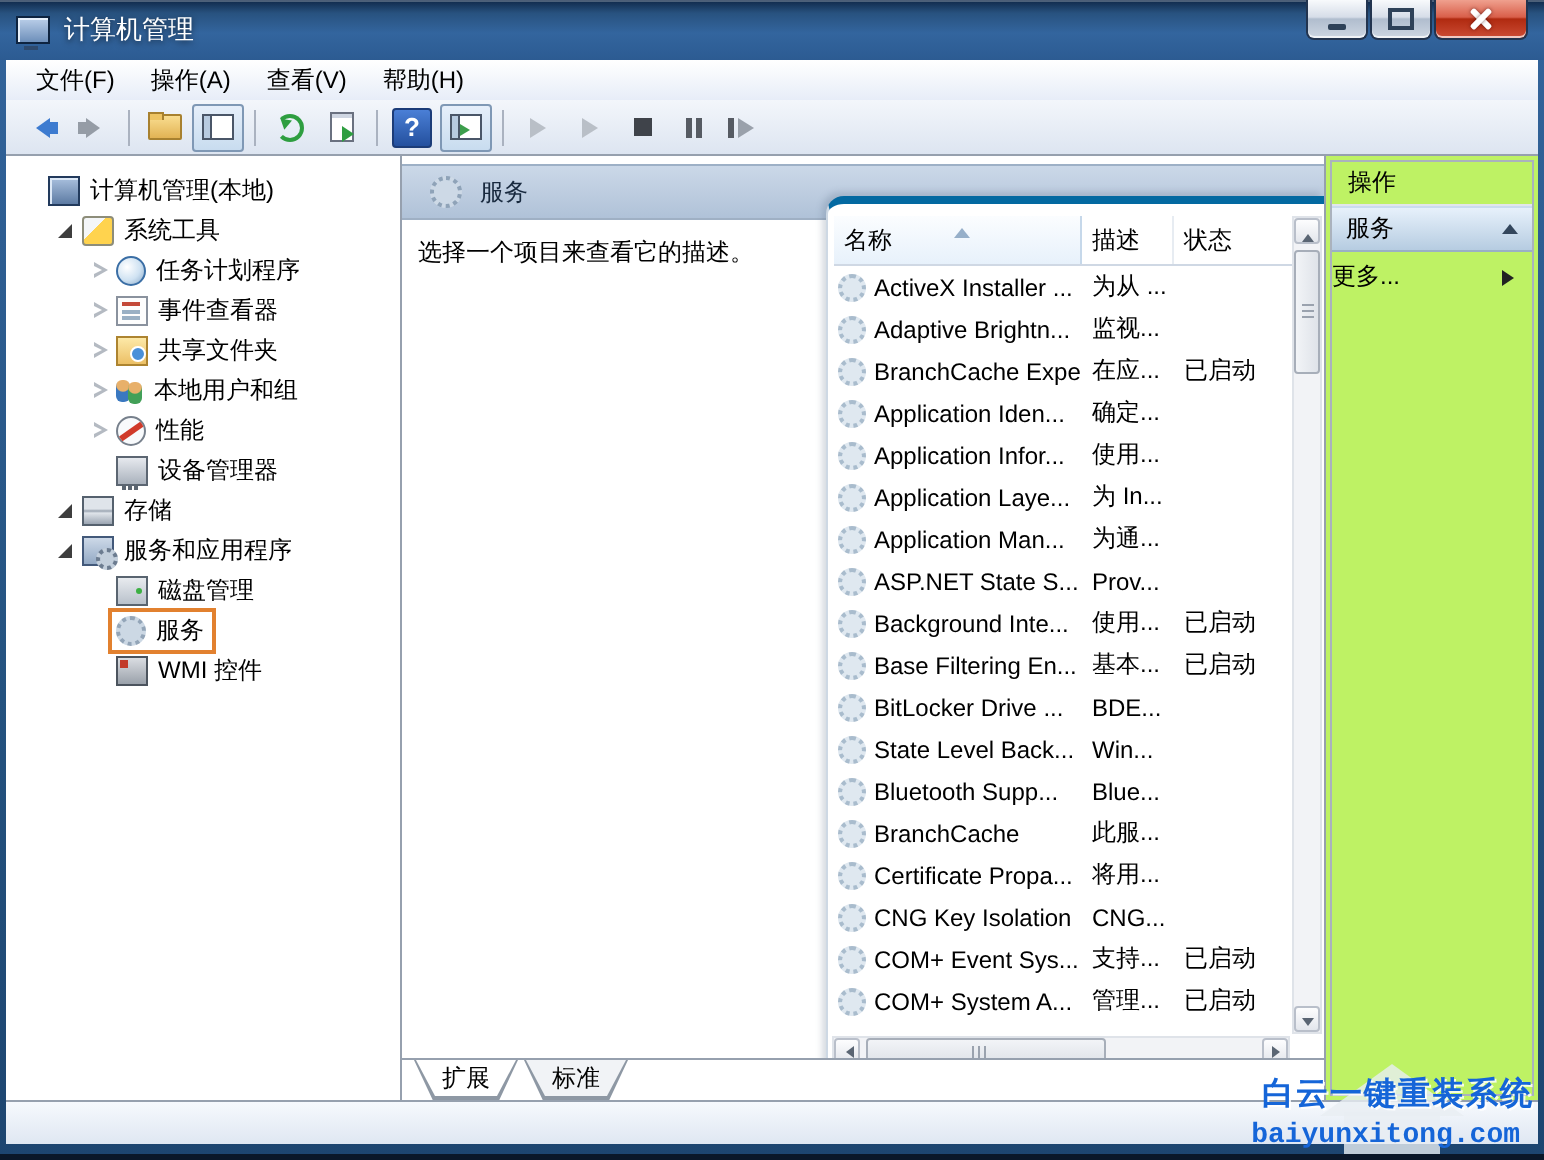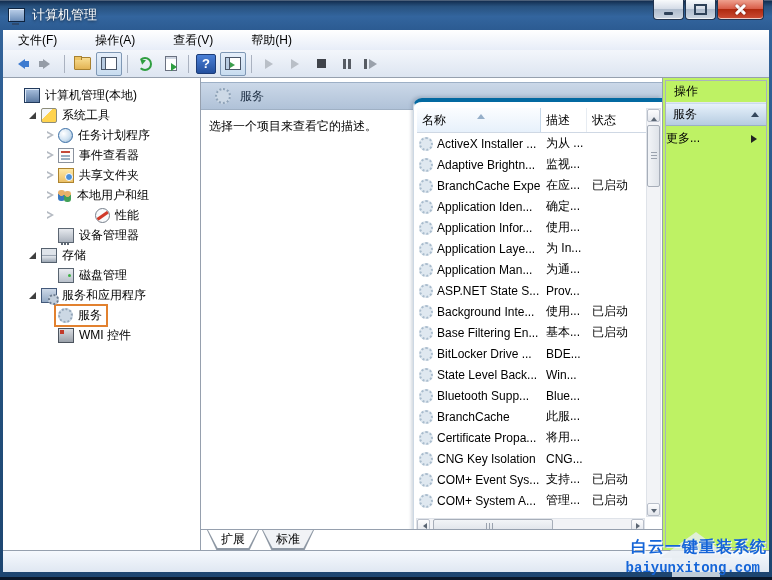--- a/index.html
+++ b/index.html
@@ -22,21 +22,21 @@
     display:flex;align-items:center;justify-content:center;box-shadow:inset 0 -1px 0 rgba(255,255,255,.7);}
   .wbtn-minimize::after{content:"";width:9px;height:3px;background:#2e4158;margin-top:7px;border-radius:1px;}
   .wbtn-maximize::after{content:"";width:9px;height:7px;border:2px solid #2e4158;}
   .wbtn-close{width:45px;background:linear-gradient(#efa08e,#d95f4a 45%,#b02a10 50%,#cc4c35);}
   .wbtn-close::before,.wbtn-close::after{content:"";position:absolute;width:13px;height:3px;background:#fff;
     border-radius:1px;box-shadow:0 0 2px rgba(60,0,0,.6);}
   .wbtn-close::before{transform:rotate(45deg);} .wbtn-close::after{transform:rotate(-45deg);}
 
   
   .menubar{position:absolute;top:30px;left:3px;right:3px;height:20px;display:flex;align-items:center;
-    padding-left:6px;font-size:12px;background:linear-gradient(#ffffff,#e7edf8);border-bottom:1px solid #d8deea;gap:20px;}
+    padding-left:6px;font-size:12px;background:linear-gradient(#ffffff,#e7edf8);border-bottom:1px solid #d8deea;}
   .menu-item{padding:2px 9px;color:#000;white-space:nowrap;}
 
   
   .toolbar{position:absolute;top:50px;left:3px;right:3px;height:27px;display:flex;align-items:center;
     padding-left:5px;background:linear-gradient(#f3f6fb,#dde5f1);border-bottom:1px solid #96a0ae;}
   .tbi{width:24px;height:22px;display:flex;align-items:center;justify-content:center;position:relative;flex:none;margin:0 1px;}
   .tbsep{width:1px;height:18px;background:#aab2c0;margin:0 4px;flex:none;}
   .tbi-back::before{content:"";border:5px solid transparent;border-right:7px solid #3d7bd0;margin-right:-2px;}
   .tbi-back::after{content:"";width:6px;height:6px;background:#3d7bd0;}
   .tbi-forward::before{content:"";width:6px;height:6px;background:#959ca6;}
@@ -284,21 +284,21 @@
   </div>
 
   <div class="tree-item" style="padding-left: 40px;">
     <span class="expander collapsed"></span>
     <span class="tree-wrap">
       <span class="tree-ico ico-users"></span>
       <span class="tree-label">本地用户和组</span>
     </span>
   </div>
 
-  <div class="tree-item" style="padding-left: 40px; gap: 37px;">
+  <div class="tree-item" style="padding-left: 40px;">
     <span class="expander collapsed"></span>
     <span class="tree-wrap">
       <span class="tree-ico ico-performance"></span>
       <span class="tree-label">性能</span>
     </span>
   </div>
 
   <div class="tree-item" style="padding-left: 40px;">
     <span class="expander none"></span>
     <span class="tree-wrap">
@@ -308,33 +308,33 @@
   </div>
 
   <div class="tree-item" style="padding-left: 23px;">
     <span class="expander expanded"></span>
     <span class="tree-wrap">
       <span class="tree-ico ico-storage"></span>
       <span class="tree-label">存储</span>
     </span>
   </div>
 
+  <div class="tree-item" style="padding-left: 23px;">
+    <span class="expander expanded"></span>
+    <span class="tree-wrap">
+      <span class="tree-ico ico-svcapps"></span>
+      <span class="tree-label">服务和应用程序</span>
+    </span>
+  </div>
+
   <div class="tree-item" style="padding-left: 40px;">
     <span class="expander none"></span>
     <span class="tree-wrap">
       <span class="tree-ico ico-diskmgmt"></span>
       <span class="tree-label">磁盘管理</span>
-    </span>
-  </div>
-
-  <div class="tree-item" style="padding-left: 23px;">
-    <span class="expander expanded"></span>
-    <span class="tree-wrap">
-      <span class="tree-ico ico-svcapps"></span>
-      <span class="tree-label">服务和应用程序</span>
     </span>
   </div>
 
   <div class="tree-item" style="padding-left: 40px;">
     <span class="expander none"></span>
     <span class="tree-wrap hl-box">
       <span class="tree-ico ico-services"></span>
       <span class="tree-label">服务</span>
     </span>
   </div>

